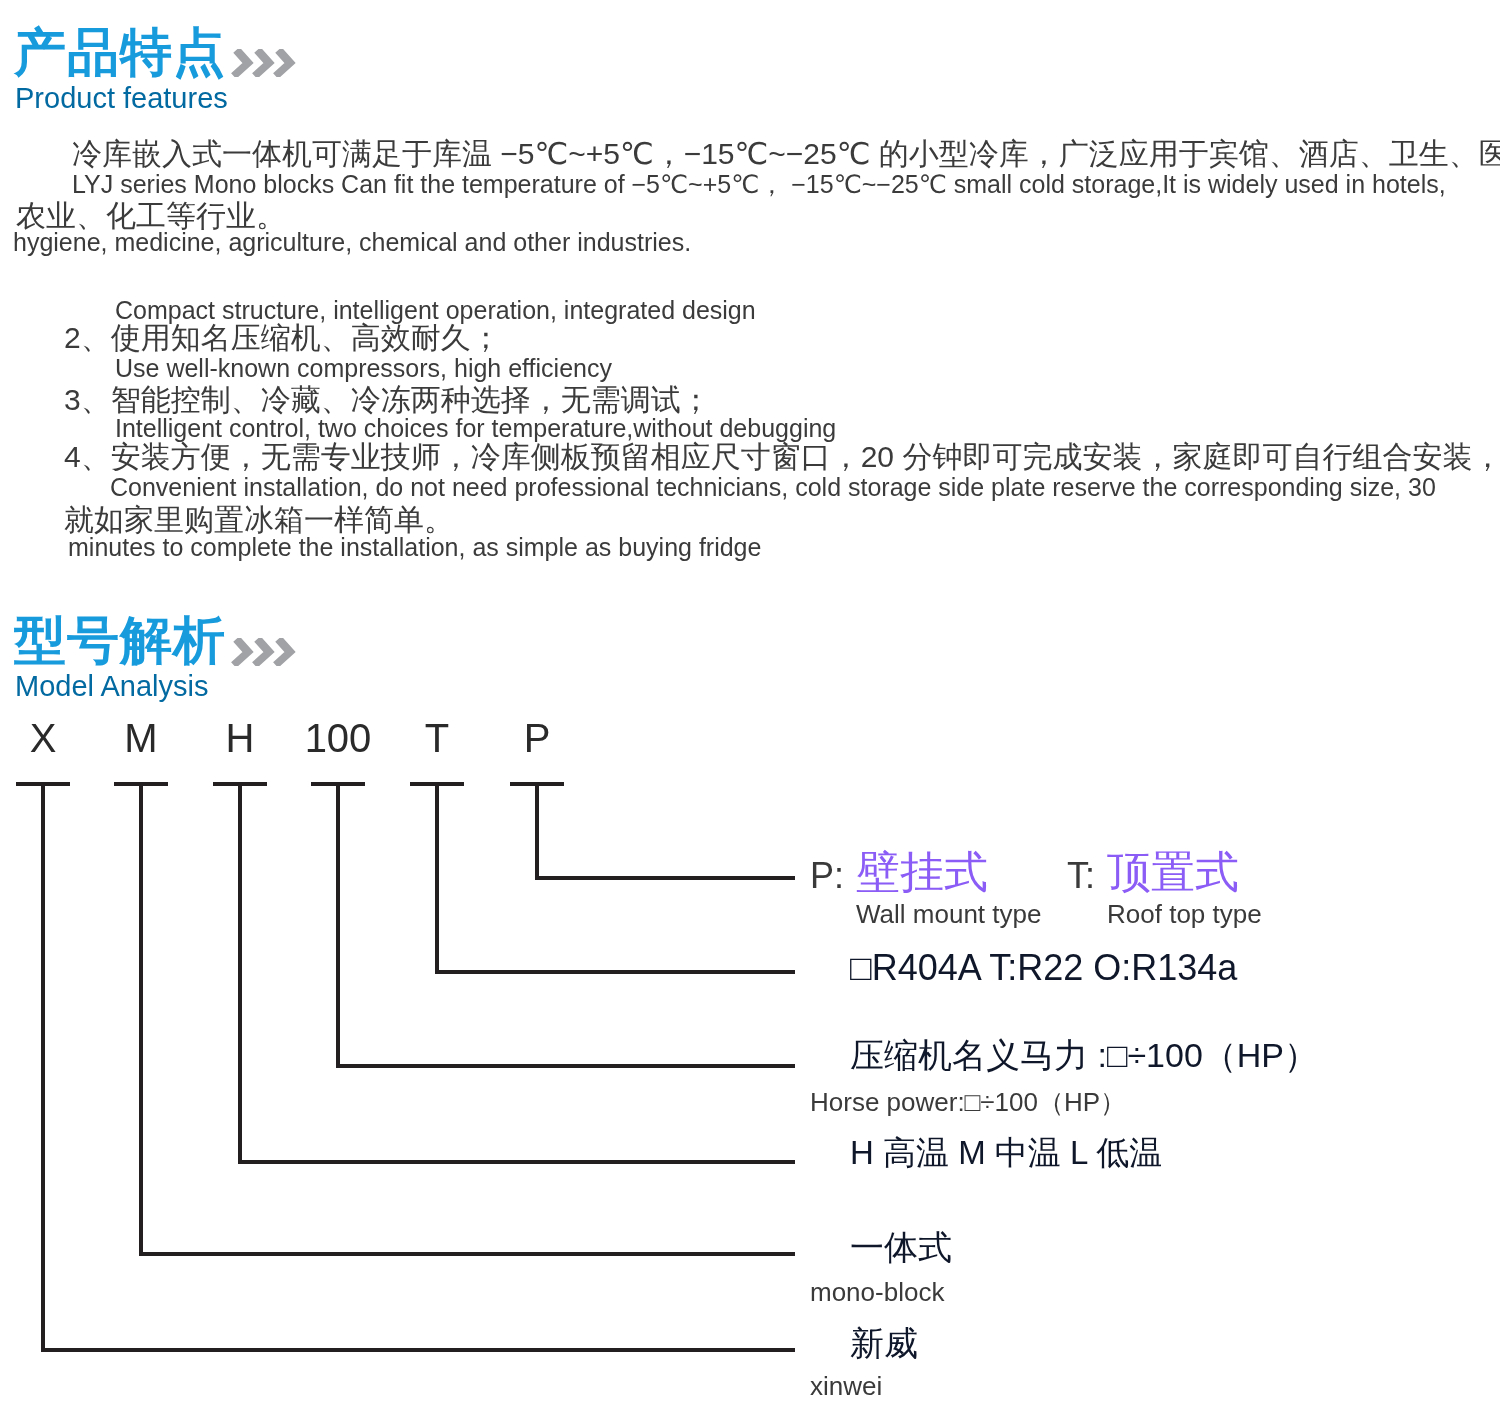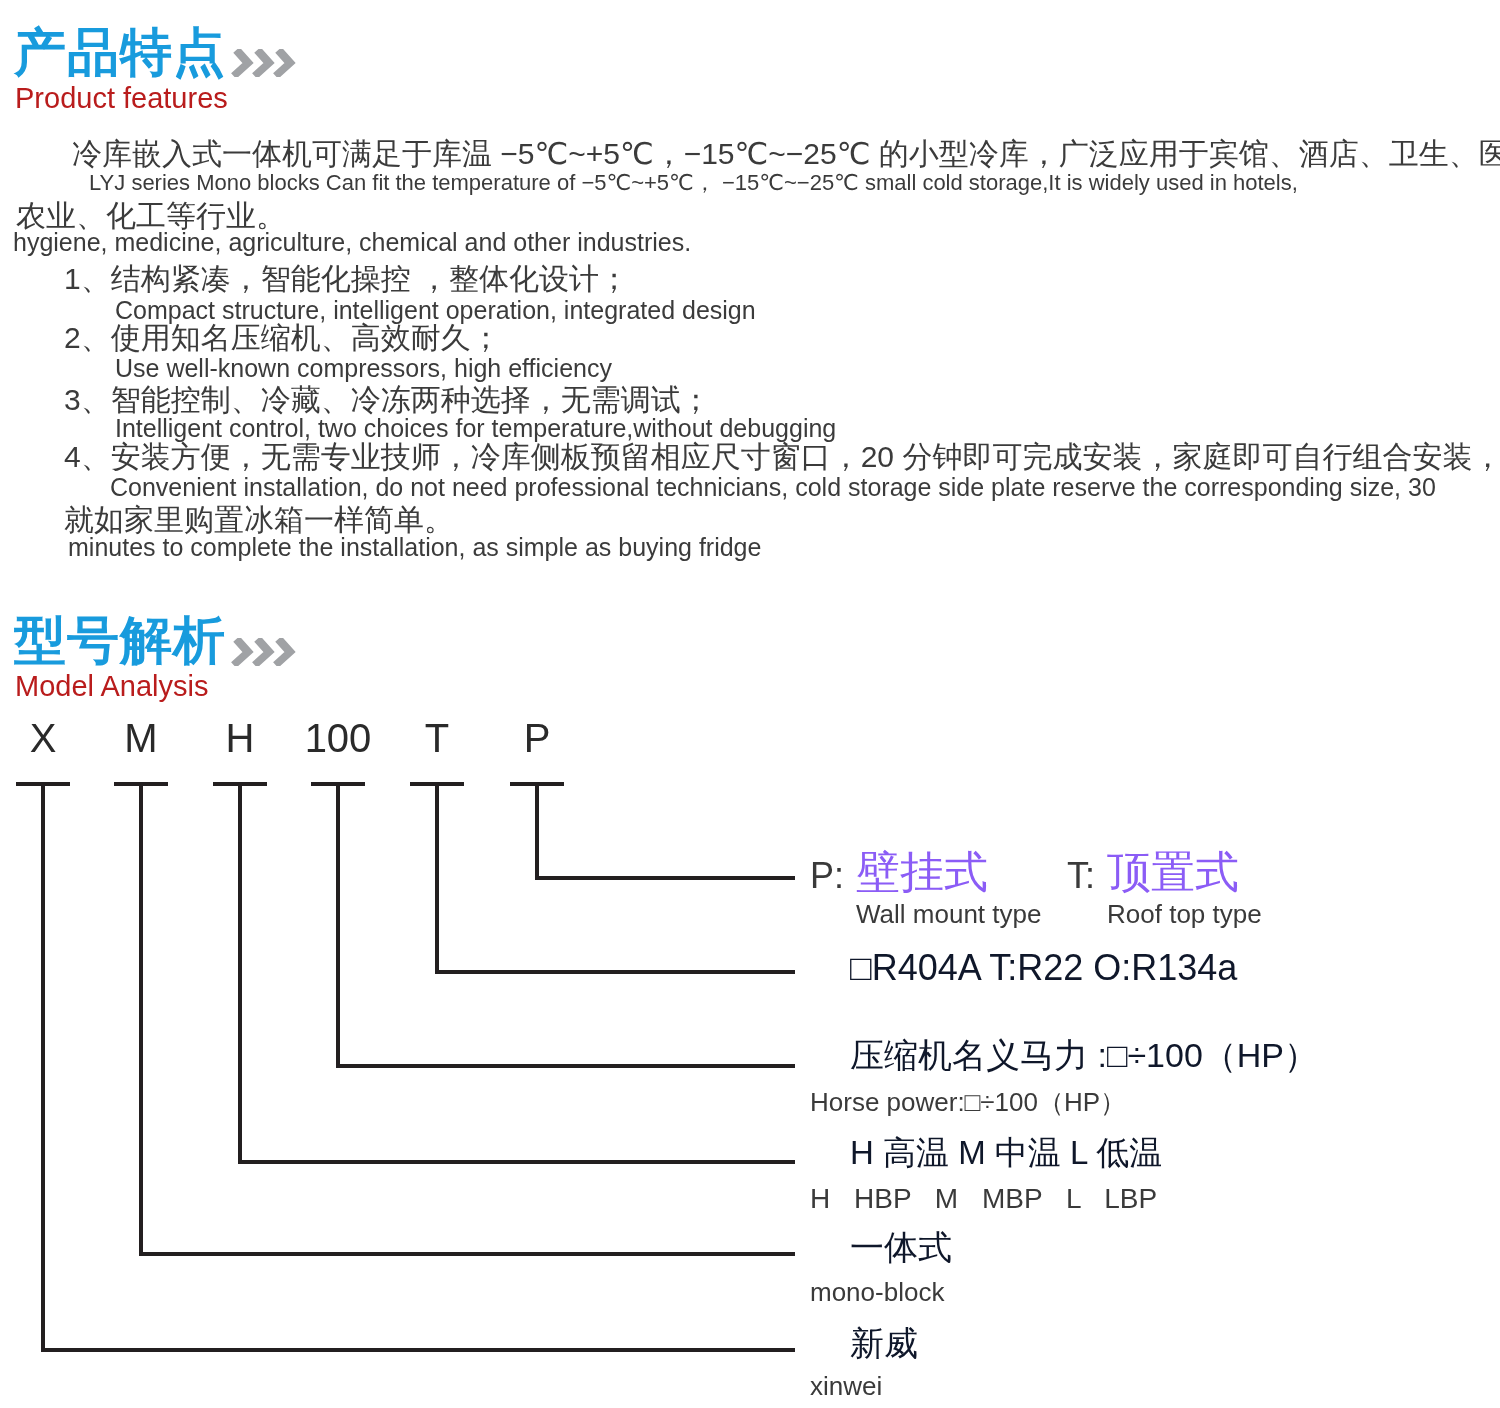--- a/index.html
+++ b/index.html
@@ -8,25 +8,25 @@
     width:1500px;height:1408px;
     background:#ffffff;
     font-family:"Liberation Sans","DejaVu Sans",sans-serif;
     overflow:hidden;
   }
   .abs{position:absolute;white-space:nowrap;}
   .title-cn{
     font-size:52px;font-weight:900;color:#189BDD;
     letter-spacing:1px;line-height:1;
   }
-  .title-en{font-size:29px;color:#b91c1c;line-height:1;}
+  .title-en{font-size:29px;color:#0369a1;line-height:1;}
   .chev{position:absolute;transform:skewX(-6deg);}
   .cn{font-size:30px;color:#3b3b3b;line-height:1;}
   .en{font-size:25px;color:#3b3b3b;line-height:1;}
-  .en-wide{font-size:22px;color:#3b3b3b;line-height:1;margin-left:17px;}
+  .en-wide{font-size:25px;color:#3b3b3b;line-height:1;}
   .code{
     position:absolute;top:718px;transform:translateX(-50%);
     font-size:40px;color:#2a2a2a;line-height:1;
   }
   .ln{position:absolute;background:#231F20;}
   .lg-cn{font-size:34px;color:#0f172a;line-height:1;white-space:nowrap;margin-left:40px;}
   .lg-cn-big{font-size:44px;color:#8b5cf6;line-height:1;white-space:nowrap;}
   .lg-en{font-size:26px;color:#3a3a3a;line-height:1;margin-top:7px;white-space:nowrap;}
   .lg-key{font-size:36px;color:#3a3a3a;line-height:1;padding-top:8px;margin-right:12px;}
   .type-group{display:flex;align-items:flex-start;}
@@ -47,21 +47,20 @@
     </g>
   </svg>
 
   <div class="abs title-en" style="left:15px;top:84px">Product features</div>
 
   <div class="abs cn" style="left:72px;top:139px">冷库嵌入式一体机可满足于库温 −5℃~+5℃，−15℃~−25℃ 的小型冷库，广泛应用于宾馆、酒店、卫生、医药、</div>
   <div class="abs en-wide" style="left:72px;top:172px">LYJ series Mono blocks Can fit the temperature of −5℃~+5℃， −15℃~−25℃ small cold storage,It is widely used in hotels,</div>
   <div class="abs cn" style="left:16px;top:201px">农业、化工等行业。</div>
   <div class="abs en" style="left:13px;top:230px">hygiene, medicine, agriculture, chemical and other industries.</div>
 
-  <div class="abs cn" style="left:64px;top:264px">1、结构紧凑，智能化操控 ，整体化设计；</div>
   <div class="abs en" style="left:115px;top:298px">Compact structure, intelligent operation, integrated design</div>
 
   <div class="abs cn" style="left:64px;top:323px">2、使用知名压缩机、高效耐久；</div>
   <div class="abs en" style="left:115px;top:356px">Use well-known compressors, high efficiency</div>
 
   <div class="abs cn" style="left:64px;top:385px">3、智能控制、冷藏、冷冻两种选择，无需调试；</div>
   <div class="abs en" style="left:115px;top:416px">Intelligent control, two choices for temperature,without debugging</div>
 
   <div class="abs cn" style="left:64px;top:442px">4、安装方便，无需专业技师，冷库侧板预留相应尺寸窗口，20 分钟即可完成安装，家庭即可自行组合安装，</div>
   <div class="abs en" style="left:110px;top:475px">Convenient installation, do not need professional technicians, cold storage side plate reserve the corresponding size, 30</div>
@@ -123,21 +122,20 @@
       <span class="lg-en" style="display:block">Roof top type</span>
     </span>
   </div>
 
   <div class="abs lg-cn" style="left:810px;top:950px;font-size:36px">□R404A T:R22 O:R134a</div>
 
   <div class="abs lg-cn" style="left:810px;top:1038px">压缩机名义马力 :□÷100（HP）</div>
   <div class="abs lg-en" style="left:810px;top:1082px">Horse power:□÷100（HP）</div>
 
   <div class="abs lg-cn" style="left:810px;top:1136px;font-size:33px">H 高温 M 中温 L 低温</div>
-  <div class="abs lg-en bp-en" style="left:810px;top:1178px;font-size:28px">H HBP M MBP L LBP</div>
 
   <div class="abs lg-cn" style="left:810px;top:1230px">一体式</div>
   <div class="abs lg-en" style="left:810px;top:1272px">mono-block</div>
 
   <div class="abs lg-cn" style="left:810px;top:1326px">新威</div>
   <div class="abs lg-en" style="left:810px;top:1366px">xinwei</div>
 
 </div>
 
 </body></html>

